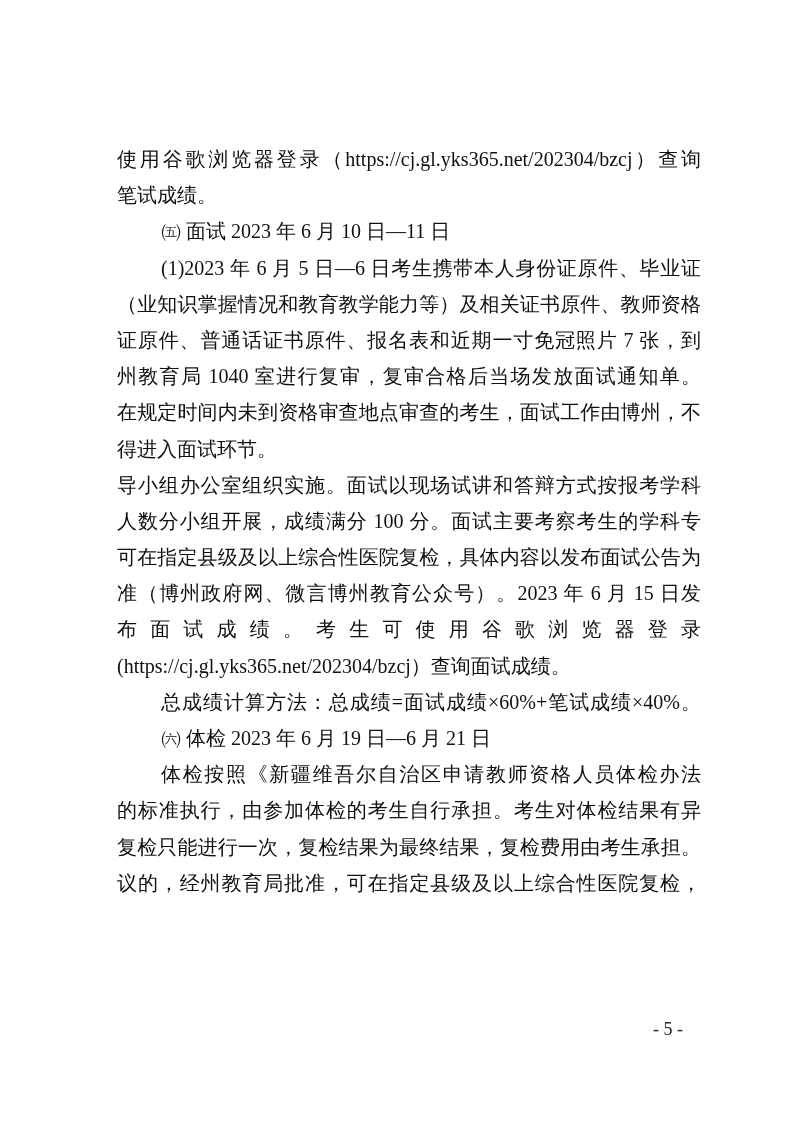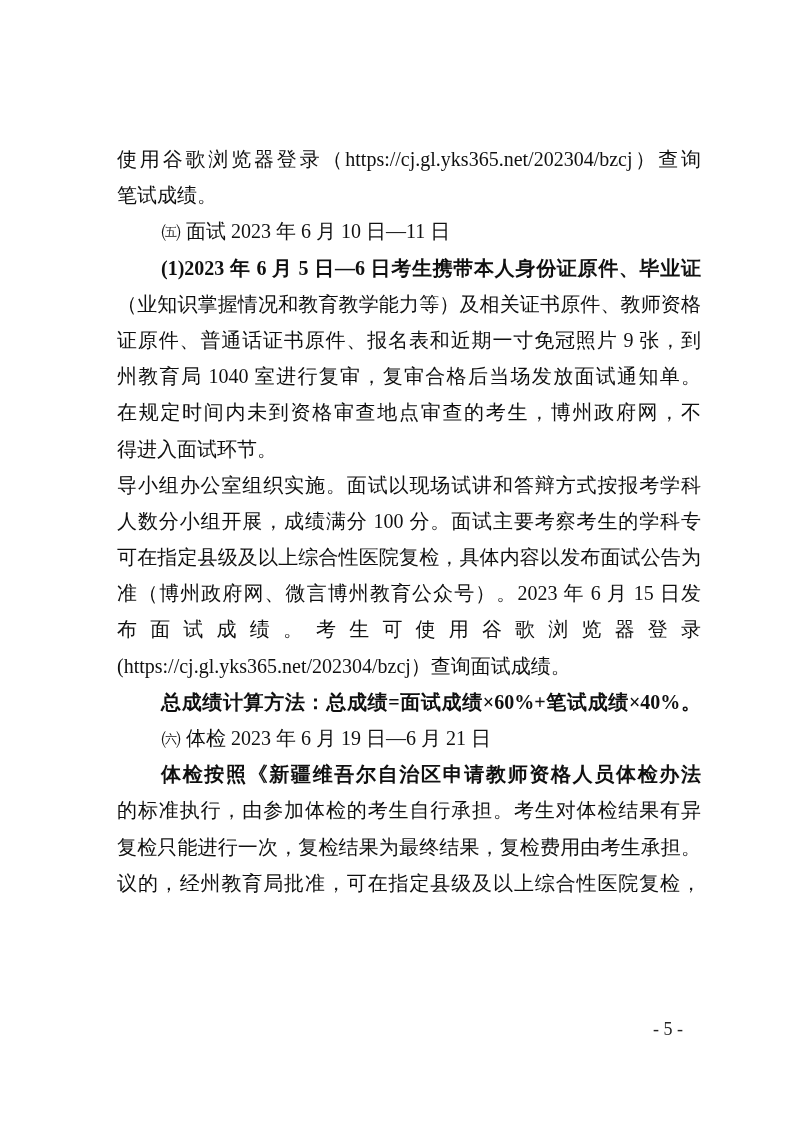--- a/index.html
+++ b/index.html
@@ -32,21 +32,20 @@
   }
   
   .j {
     text-align: justify;
     text-align-last: justify;
     text-justify: inter-character;
   }
   
   .ind {
     text-indent: 44px;
-    font-weight: bold;
   }
   
   .hd {
     font-weight: normal;
   }
   .pageno {
     position: absolute;
     top: 1018px;
     right: 98px;
     font-size: 18px;
@@ -57,23 +56,23 @@
 </head>
 <body>
 
 <div class="page">
   <div class="content">
     <div class="line j">使用谷歌浏览器登录（https://cj.gl.yks365.net/202304/bzcj）查询</div>
     <div class="line">笔试成绩。</div>
     <div class="line hd ind">㈤ 面试 2023 年 6 月 10 日—11 日</div>
     <div class="line j ind">(1)2023 年 6 月 5 日—6 日考生携带本人身份证原件、毕业证</div>
     <div class="line j">（业知识掌握情况和教育教学能力等）及相关证书原件、教师资格</div>
-    <div class="line j">证原件、普通话证书原件、报名表和近期一寸免冠照片 9 张，到</div>
+    <div class="line j">证原件、普通话证书原件、报名表和近期一寸免冠照片 7 张，到</div>
     <div class="line j">州教育局 1040 室进行复审，复审合格后当场发放面试通知单。</div>
-    <div class="line j">在规定时间内未到资格审查地点审查的考生，博州政府网，不</div>
+    <div class="line j">在规定时间内未到资格审查地点审查的考生，面试工作由博州，不</div>
     <div class="line">得进入面试环节。</div>
     <div class="line j">导小组办公室组织实施。面试以现场试讲和答辩方式按报考学科</div>
     <div class="line j">人数分小组开展，成绩满分 100 分。面试主要考察考生的学科专</div>
     <div class="line j">可在指定县级及以上综合性医院复检，具体内容以发布面试公告为</div>
     <div class="line j">准（博州政府网、微言博州教育公众号）。2023 年 6 月 15 日发</div>
     <div class="line j">布面试成绩。考生可使用谷歌浏览器登录</div>
     <div class="line">(https://cj.gl.yks365.net/202304/bzcj）查询面试成绩。</div>
     <div class="line j ind">总成绩计算方法：总成绩=面试成绩×60%+笔试成绩×40%。</div>
     <div class="line hd ind">㈥ 体检 2023 年 6 月 19 日—6 月 21 日</div>
     <div class="line j ind">体检按照《新疆维吾尔自治区申请教师资格人员体检办法</div>

